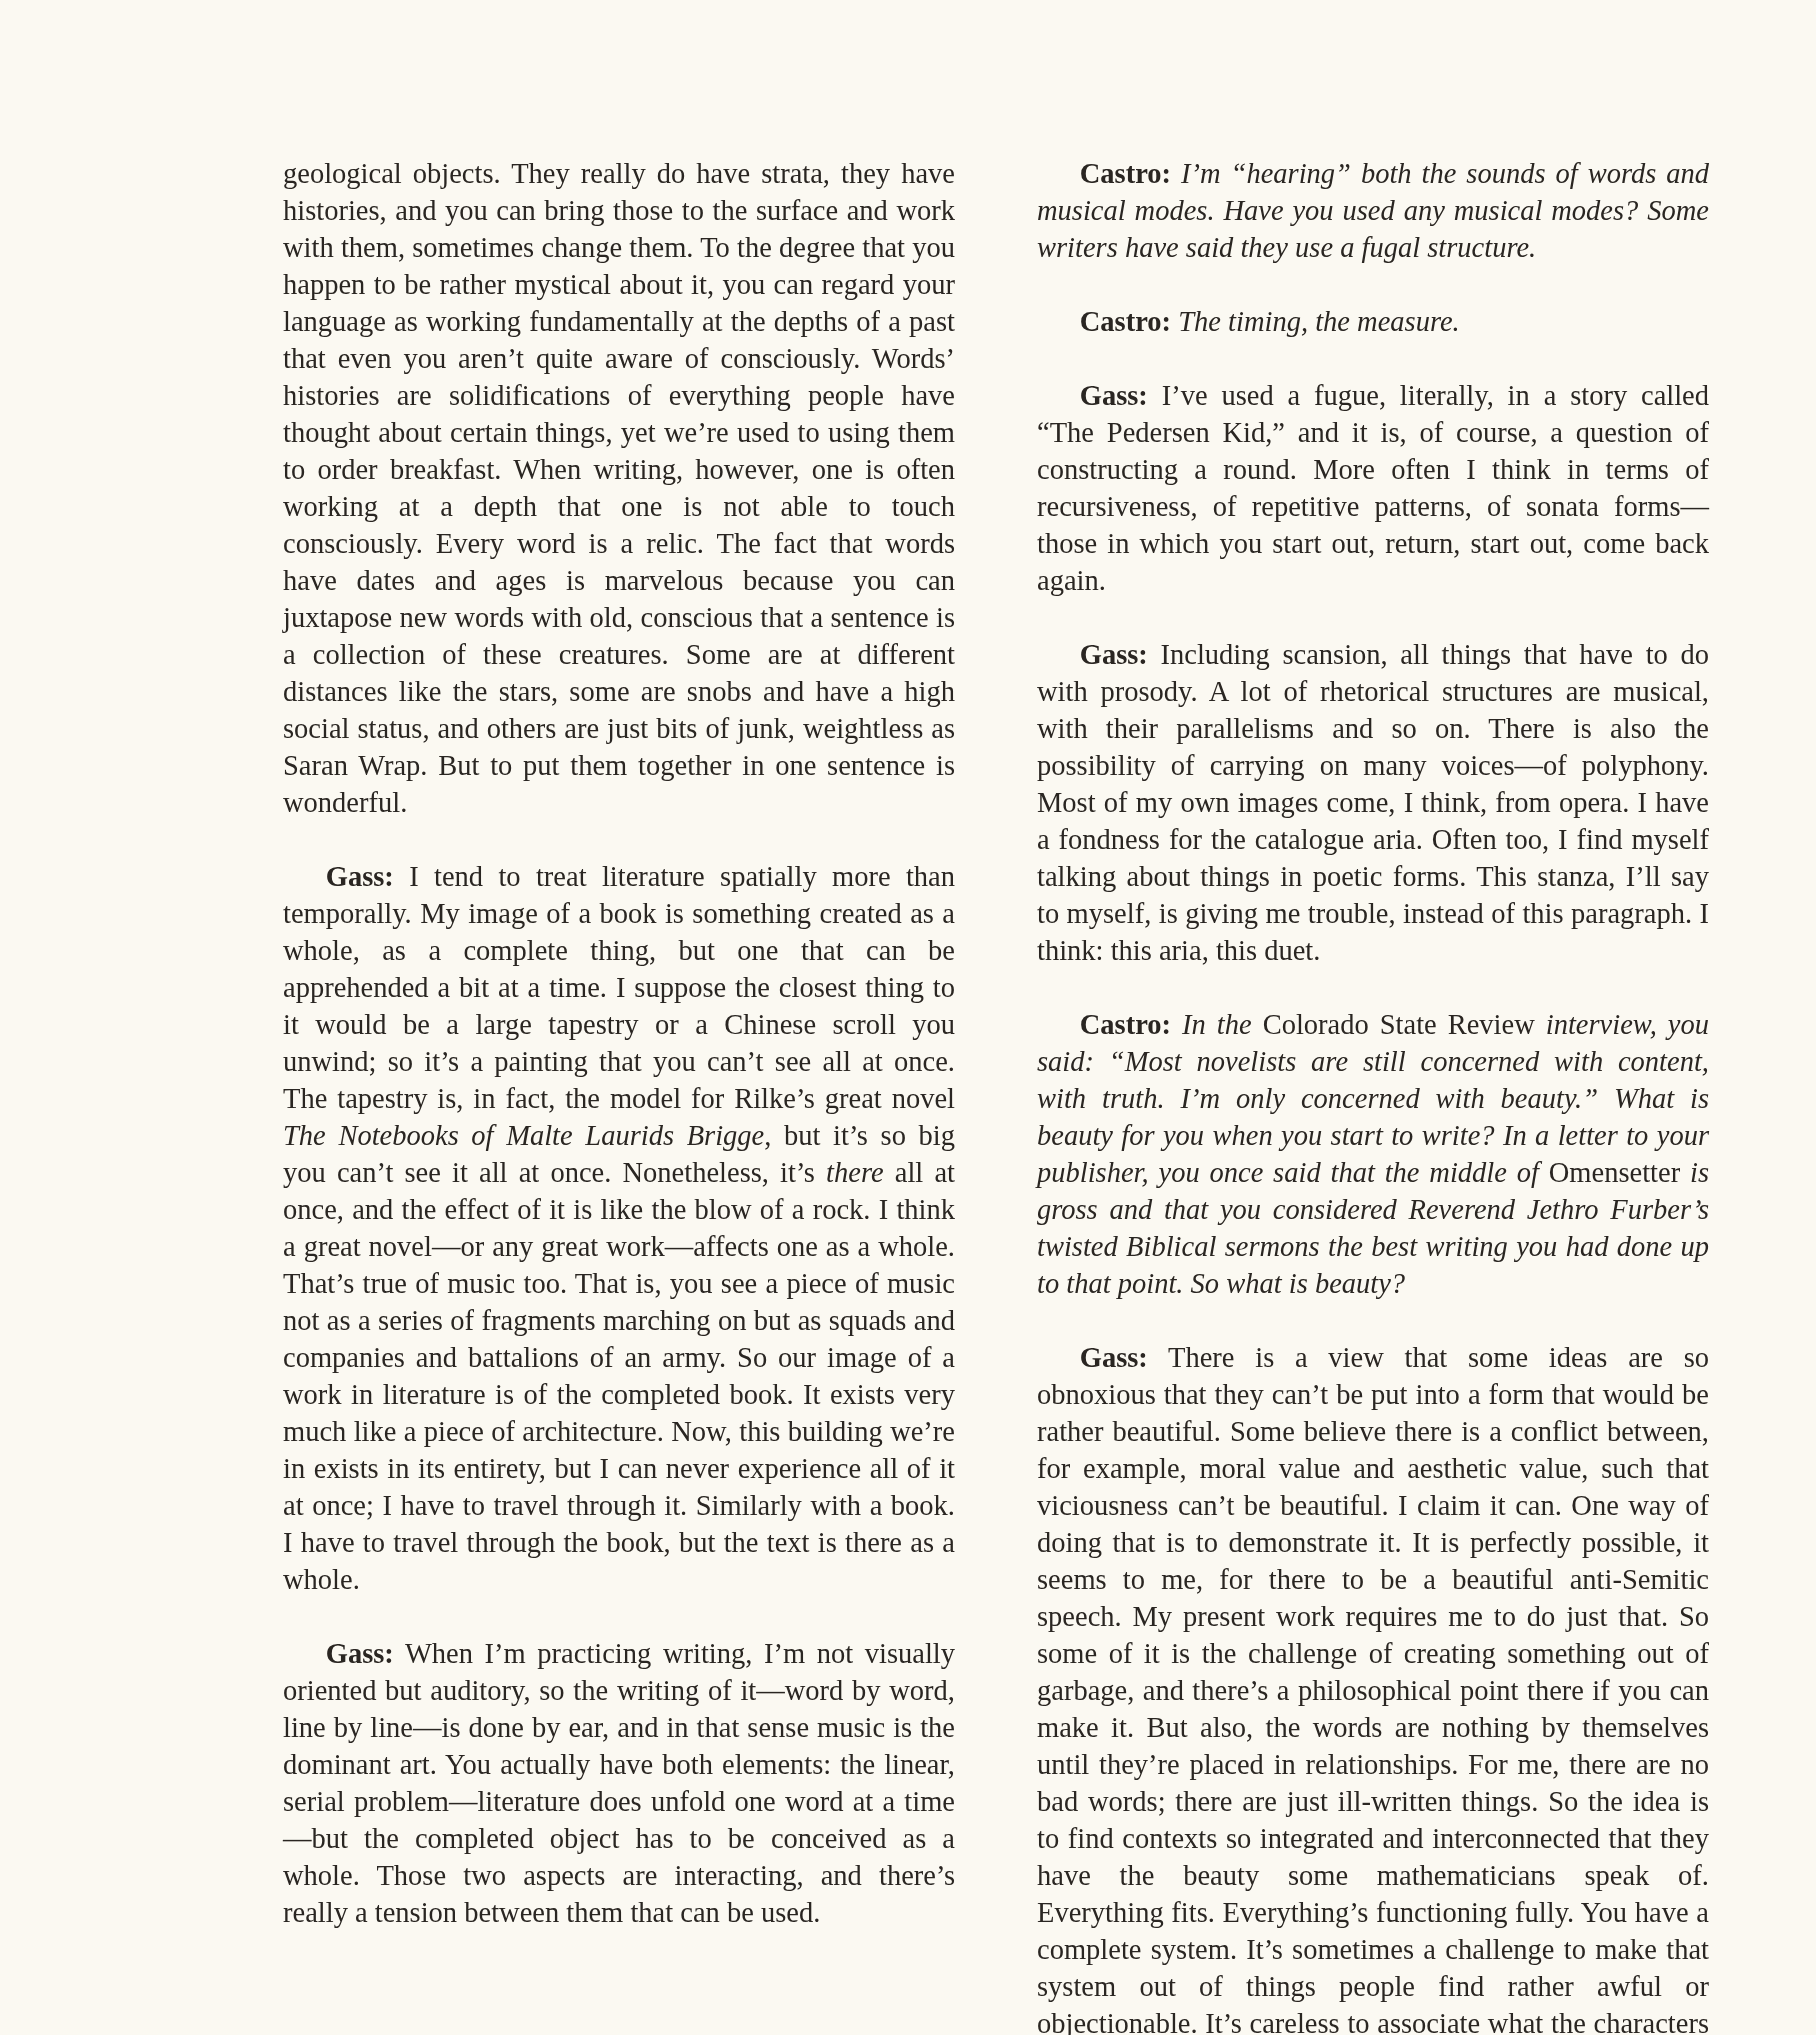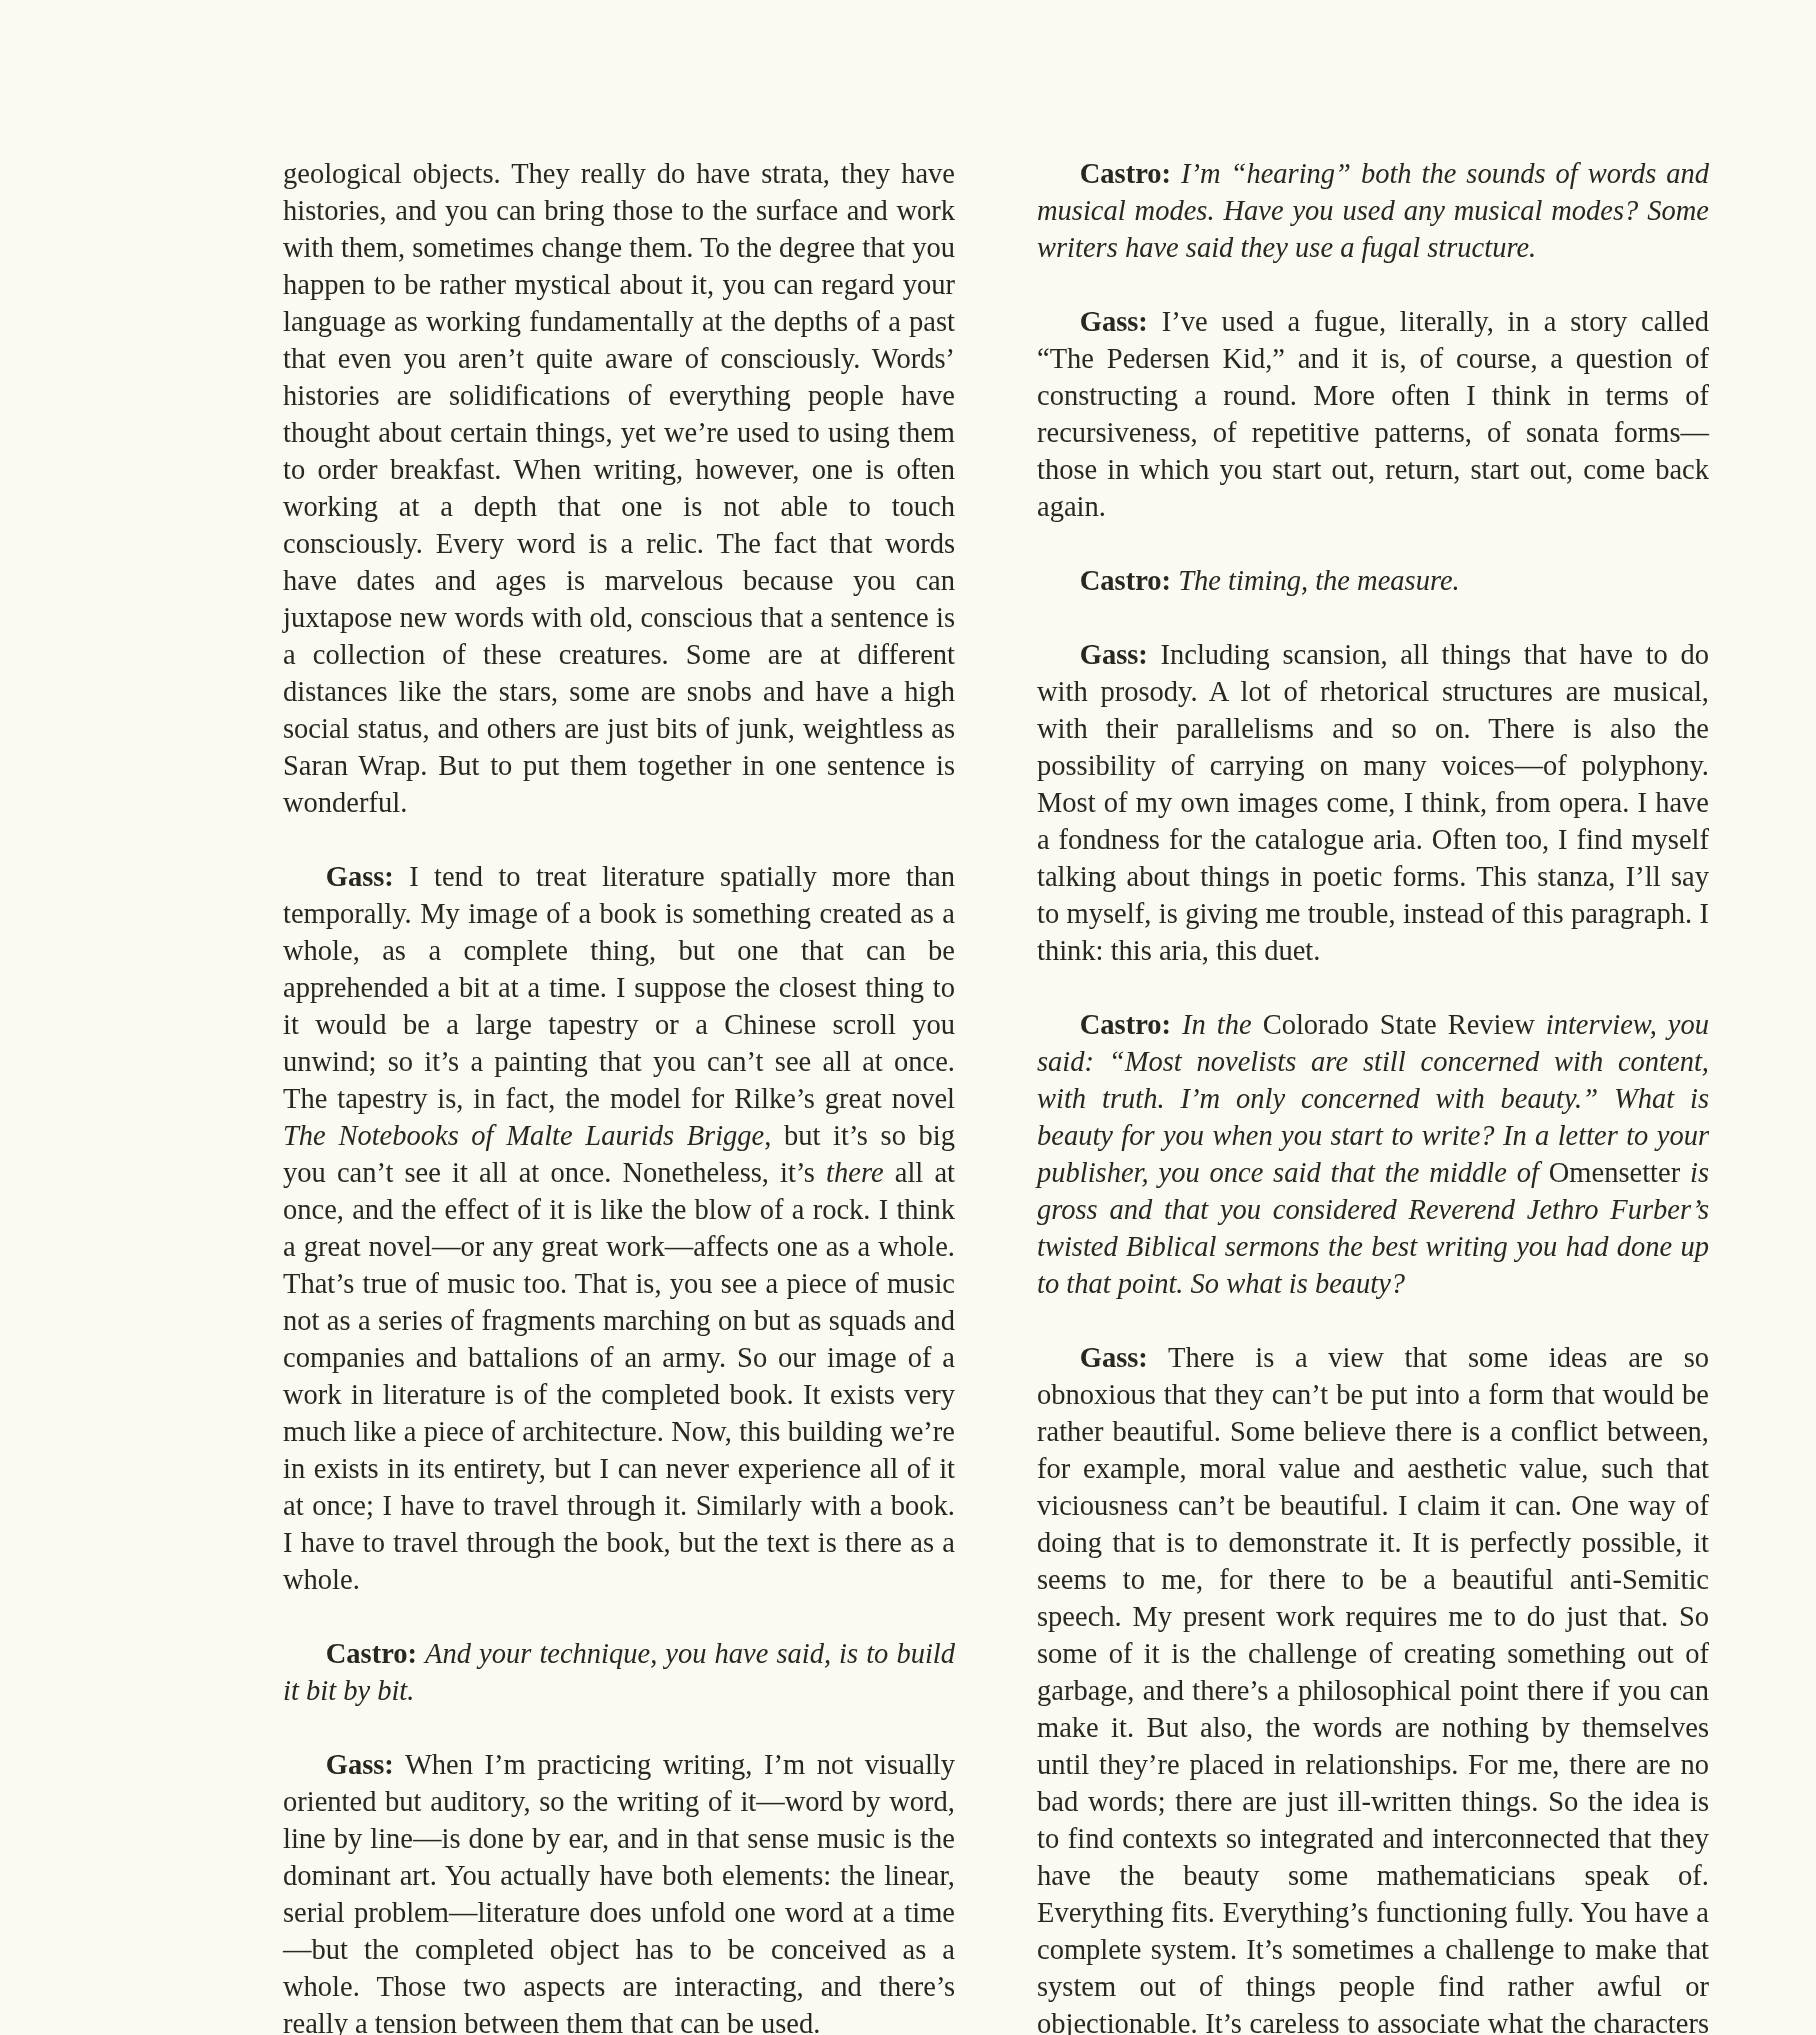--- a/index.html
+++ b/index.html
@@ -23,24 +23,23 @@
   .speaker { font-weight: bold; }
   .it { font-style: italic; }
   .rm { font-style: normal; }
 </style>
 </head>
 <body>
 
 <div class="col" id="col-left">
     <p class="para"><span class="rm">geological objects. They really do have strata, they have histories, and you can bring those to the surface and work with them, sometimes change them. To the degree that you happen to be rather mystical about it, you can regard your language as working fundamentally at the depths of a past that even you aren’t quite aware of consciously. Words’ histories are solidifications of everything people have thought about certain things, yet we’re used to using them to order breakfast. When writing, however, one is often working at a depth that one is not able to touch consciously. Every word is a relic. The fact that words have dates and ages is marvelous because you can juxtapose new words with old, conscious that a sentence is a collection of these creatures. Some are at different distances like the stars, some are snobs and have a high social status, and others are just bits of junk, weightless as Saran Wrap. But to put them together in one sentence is wonderful.</span></p>
     <p class="para indent"><span class="speaker">Gass:</span> <span class="rm">I tend to treat literature spatially more than temporally. My image of a book is something created as a whole, as a complete thing, but one that can be apprehended a bit at a time. I suppose the closest thing to it would be a large tapestry or a Chinese scroll you unwind; so it’s a painting that you can’t see all at once. The tapestry is, in fact, the model for Rilke’s great novel </span><span class="it">The Notebooks of Malte Laurids Brigge</span><span class="rm">, but it’s so big you can’t see it all at once. Nonetheless, it’s </span><span class="it">there</span><span class="rm"> all at once, and the effect of it is like the blow of a rock. I think a great novel—or any great work—affects one as a whole. That’s true of music too. That is, you see a piece of music not as a series of fragments marching on but as squads and companies and battalions of an army. So our image of a work in literature is of the completed book. It exists very much like a piece of architecture. Now, this building we’re in exists in its entirety, but I can never experience all of it at once; I have to travel through it. Similarly with a book. I have to travel through the book, but the text is there as a whole.</span></p>
-    <p class="para indent"><span class="speaker">Castro:</span> <span class="it">And your technique, you have said, is to build it bit by bit.</span></p>
     <p class="para indent"><span class="speaker">Gass:</span> <span class="rm">When I’m practicing writing, I’m not visually oriented but auditory, so the writing of it—word by word, line by line—is done by ear, and in that sense music is the dominant art. You actually have both elements: the linear, serial problem—literature does unfold one word at a time—but the completed object has to be conceived as a whole. Those two aspects are interacting, and there’s really a tension between them that can be used.</span></p>
   </div>
 <div class="col" id="col-right">
     <p class="para indent"><span class="speaker">Castro:</span> <span class="it">I’m “hearing” both the sounds of words and musical modes. Have you used any musical modes? Some writers have said they use a fugal structure.</span></p>
+    <p class="para indent"><span class="speaker">Castro:</span> <span class="it">The timing, the measure.</span></p>
     <p class="para indent"><span class="speaker">Gass:</span> <span class="rm">I’ve used a fugue, literally, in a story called “The Pedersen Kid,” and it is, of course, a question of constructing a round. More often I think in terms of recursiveness, of repetitive patterns, of sonata forms—those in which you start out, return, start out, come back again.</span></p>
-    <p class="para indent"><span class="speaker">Castro:</span> <span class="it">The timing, the measure.</span></p>
     <p class="para indent"><span class="speaker">Gass:</span> <span class="rm">Including scansion, all things that have to do with prosody. A lot of rhetorical structures are musical, with their parallelisms and so on. There is also the possibility of carrying on many voices—of polyphony. Most of my own images come, I think, from opera. I have a fondness for the catalogue aria. Often too, I find myself talking about things in poetic forms. This stanza, I’ll say to myself, is giving me trouble, instead of this paragraph. I think: this aria, this duet.</span></p>
     <p class="para indent"><span class="speaker">Castro:</span> <span class="it">In the </span><span class="rm">Colorado State Review</span><span class="it"> interview, you said: “Most novelists are still concerned with content, with truth. I’m only concerned with beauty.” What is beauty for you when you start to write? In a letter to your publisher, you once said that the middle of </span><span class="rm">Omensetter</span><span class="it"> is gross and that you considered Reverend Jethro Furber’s twisted Biblical sermons the best writing you had done up to that point. So what is beauty?</span></p>
     <p class="para indent"><span class="speaker">Gass:</span> <span class="rm">There is a view that some ideas are so obnoxious that they can’t be put into a form that would be rather beautiful. Some believe there is a conflict between, for example, moral value and aesthetic value, such that viciousness can’t be beautiful. I claim it can. One way of doing that is to demonstrate it. It is perfectly possible, it seems to me, for there to be a beautiful anti-Semitic speech. My present work requires me to do just that. So some of it is the challenge of creating something out of garbage, and there’s a philosophical point there if you can make it. But also, the words are nothing by themselves until they’re placed in relationships. For me, there are no bad words; there are just ill-written things. So the idea is to find contexts so integrated and interconnected that they have the beauty some mathematicians speak of. Everything fits. Everything’s functioning fully. You have a complete system. It’s sometimes a challenge to make that system out of things people find rather awful or objectionable. It’s careless to associate what the characters say with what the author thinks. I frequently don’t agree with what mine say. The challenge is, to me, to be able to</span></p>
   </div>
 
 
 </body></html>

